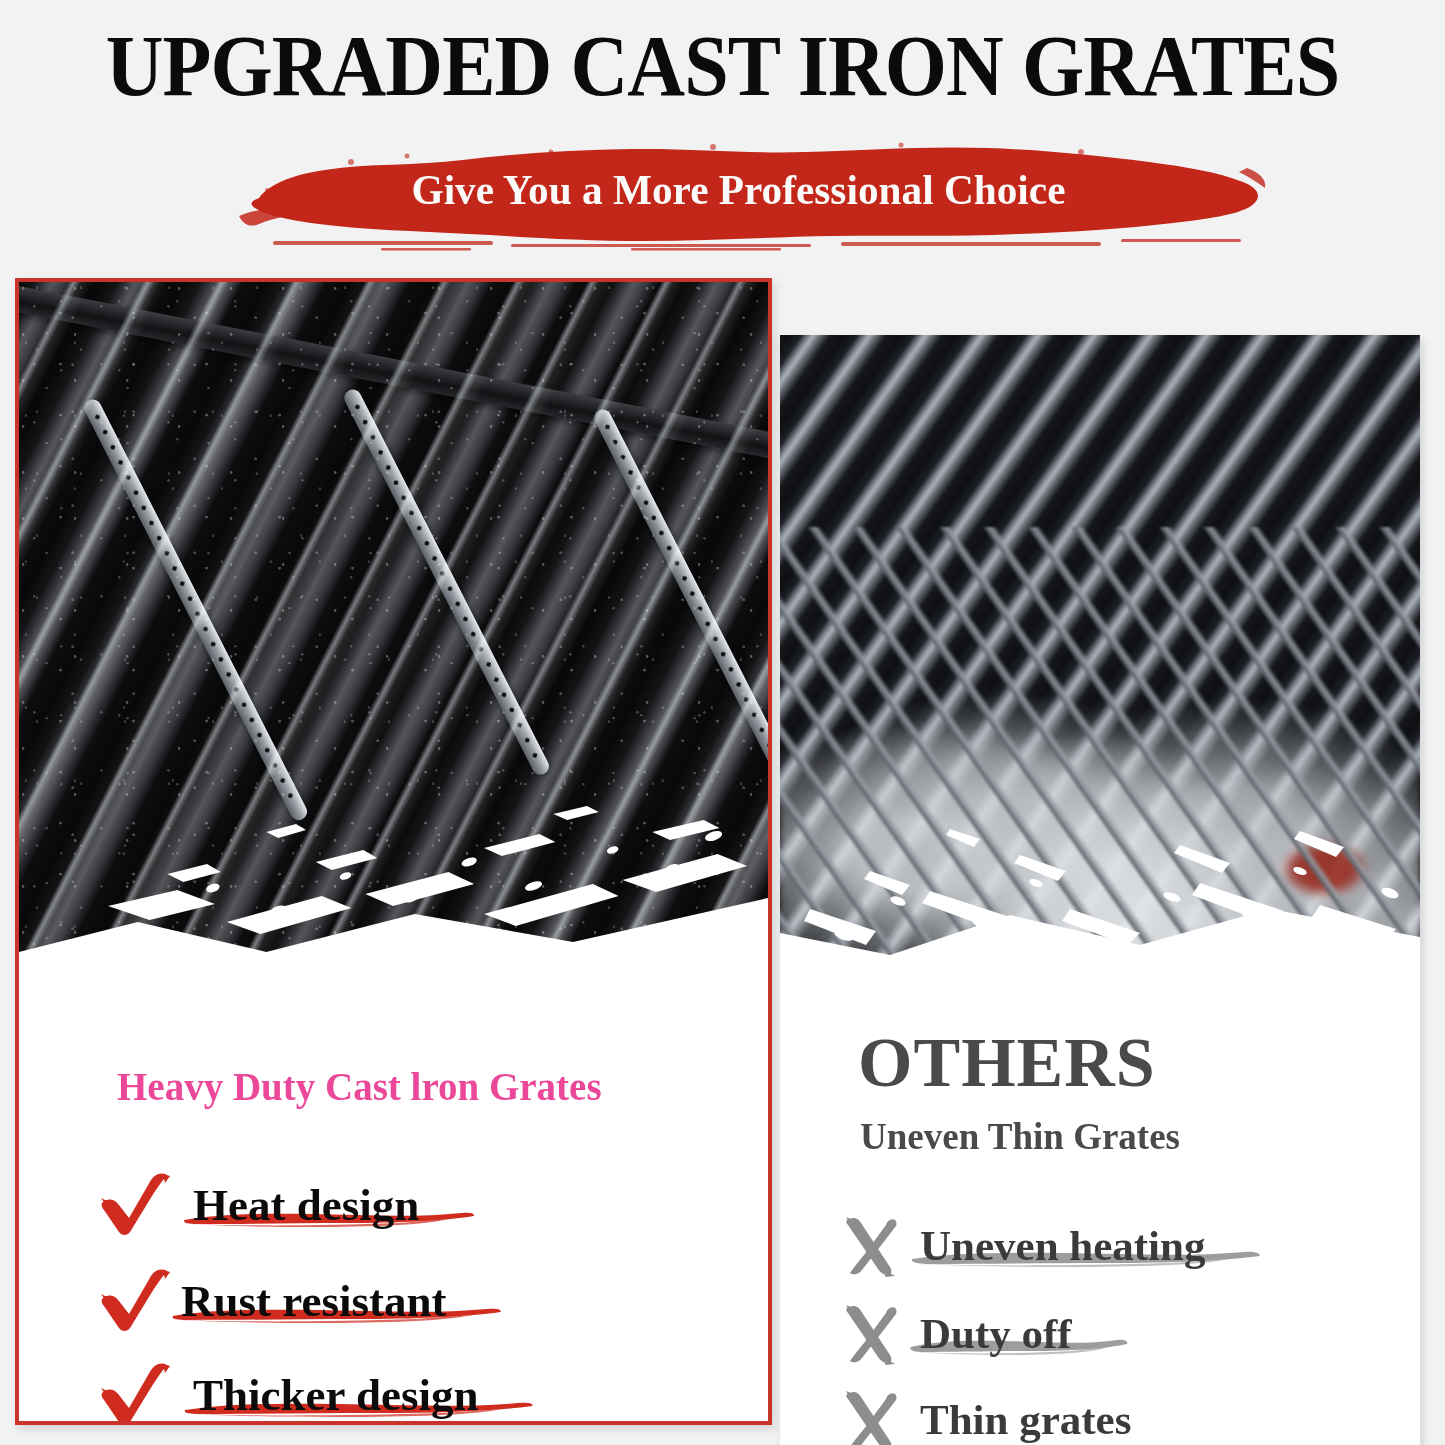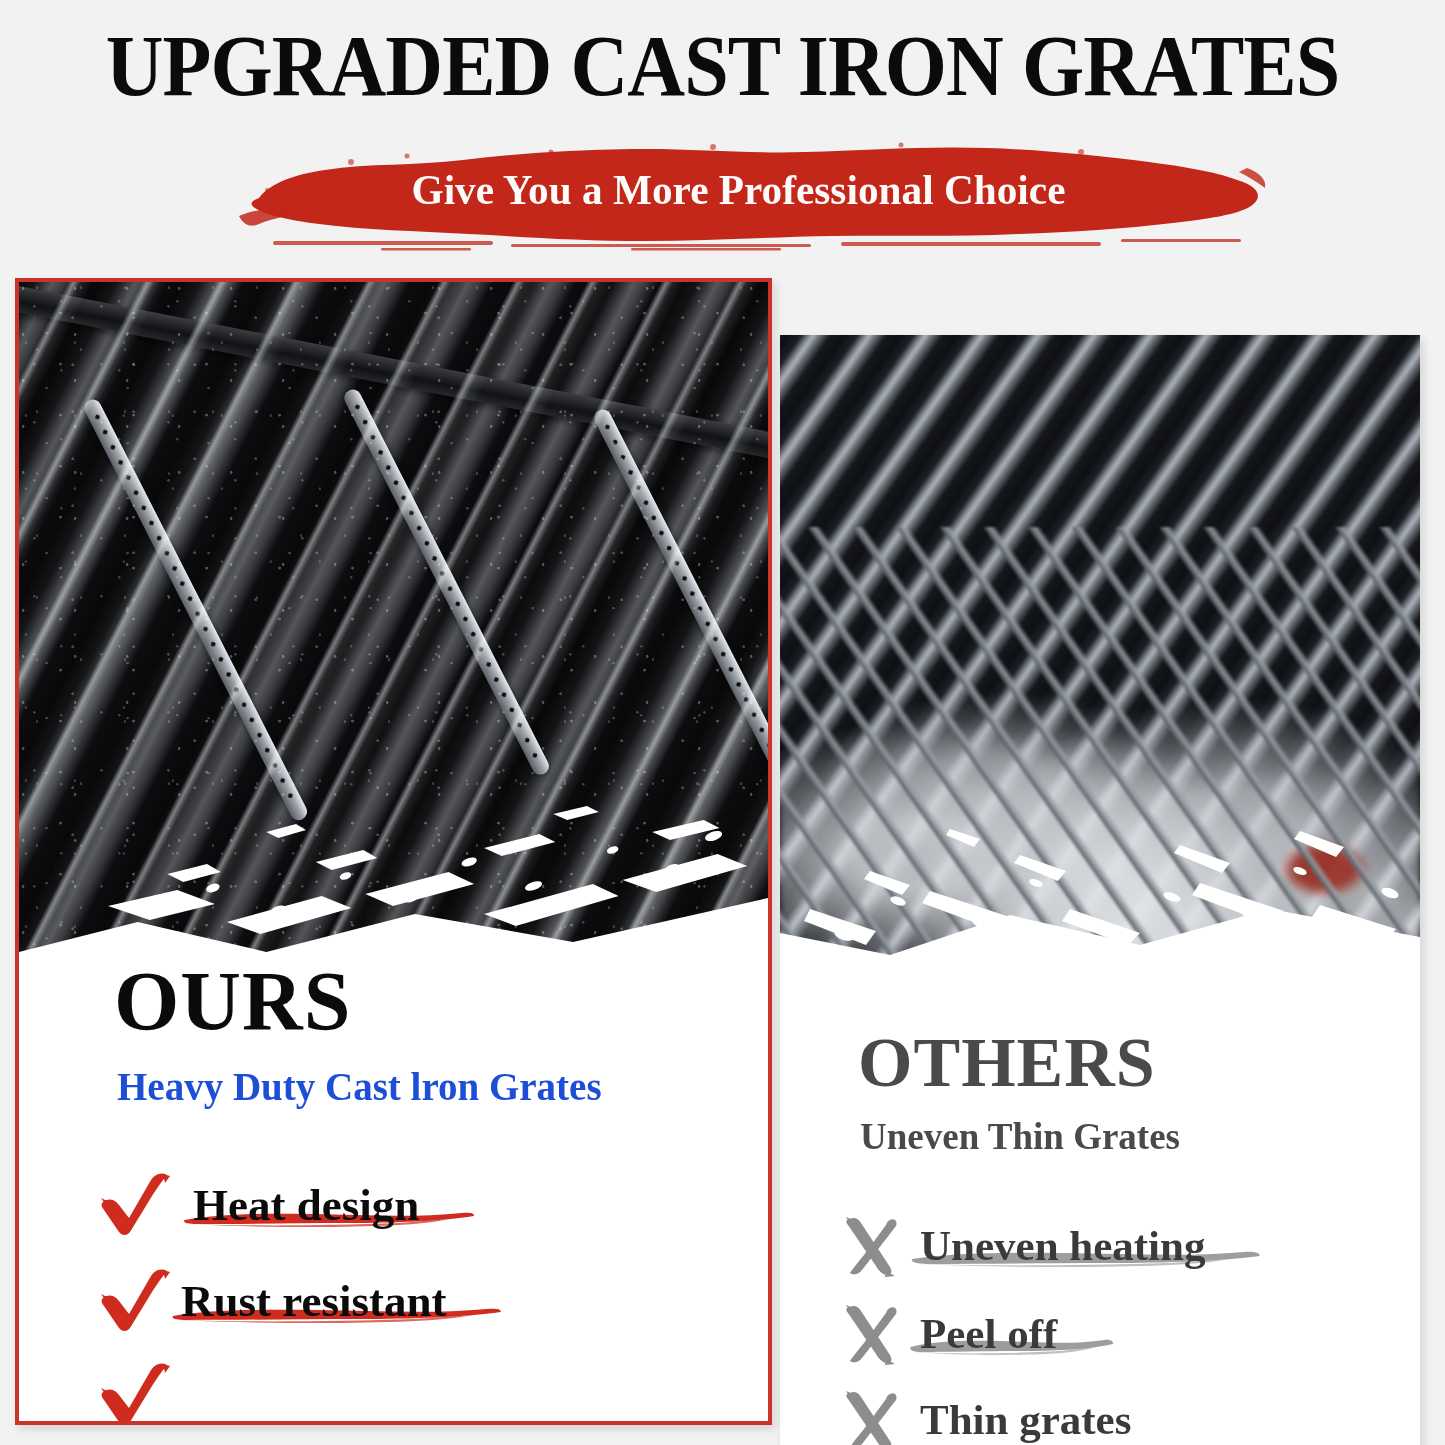--- a/index.html
+++ b/index.html
@@ -241,23 +241,22 @@
         <ellipse cx="600" cy="48" rx="6" ry="3.5" transform="rotate(-18 600 48)"></ellipse>
         <ellipse cx="702" cy="34" rx="9" ry="4.5" transform="rotate(-18 702 34)"></ellipse>
         <ellipse cx="120" cy="128" rx="10" ry="5" transform="rotate(-18 120 128)"></ellipse>
         <ellipse cx="262" cy="108" rx="8" ry="4" transform="rotate(-18 262 108)"></ellipse>
         <ellipse cx="396" cy="96" rx="7" ry="4" transform="rotate(-18 396 96)"></ellipse>
         <ellipse cx="520" cy="84" rx="9" ry="4" transform="rotate(-18 520 84)"></ellipse>
         <ellipse cx="660" cy="66" rx="7" ry="3.5" transform="rotate(-18 660 66)"></ellipse>
       </g>
     </svg>
 
-    <div class="heading" style="left:95px; top:678px; font-size:84px; line-height:84px; color:#0b0b0b; letter-spacing:1px;">OURS</div>
-
-    <div class="heading" style="left:98px; top:784px; font-size:39px; line-height:42px; color:#1d4ed8;text-align:right;">Heavy Duty Cast lron Grates</div>
+
+    <div class="heading" style="left:98px; top:784px; font-size:39px; line-height:42px; color:#ec4899;text-align:right;">Heavy Duty Cast lron Grates</div>
 
     <div class="feature-row" style="left:80px; top:890px;">
       <svg class="mark" width="72" height="66" viewBox="0 0 72 66">
         <path fill="#cf2b1e" d="M4,30 C10,26 15,27 20,33 L30,46 L52,8 C56,2 62,0 68,3
           C63,9 58,16 53,24 L31,60 C28,64 23,64 20,60 L5,38 C2,34 2,32 4,30 Z"></path>
         <path fill="#cf2b1e" d="M2,26 l10,5 l-3,5 Z"></path>
         <path fill="#cf2b1e" d="M64,2 l7,2 l-5,7 Z"></path>
       </svg>
       <div class="feat-text-wrap" style="margin-left:22px;">
         <svg class="underbrush" viewBox="0 0 340 20" preserveAspectRatio="none">
@@ -288,20 +287,29 @@
       </div>
     </div>
 
     <div class="feature-row" style="left:80px; top:1080px;">
       <svg class="mark" width="72" height="66" viewBox="0 0 72 66">
         <path fill="#cf2b1e" d="M4,30 C10,26 15,27 20,33 L30,46 L52,8 C56,2 62,0 68,3
           C63,9 58,16 53,24 L31,60 C28,64 23,64 20,60 L5,38 C2,34 2,32 4,30 Z"></path>
         <path fill="#cf2b1e" d="M2,26 l10,5 l-3,5 Z"></path>
         <path fill="#cf2b1e" d="M64,2 l7,2 l-5,7 Z"></path>
       </svg>
+      <div class="feat-text-wrap" style="margin-left:22px;">
+        <svg class="underbrush" viewBox="0 0 340 20" preserveAspectRatio="none">
+          <path fill="#cf2b1e" d="M4,13 C40,7 90,6 150,7 C210,8 268,11 322,6 C330,5 338,6 336,9
+            C300,14 250,16 190,16 C130,16 70,17 18,17 C8,17 2,16 4,13 Z"></path>
+          <path fill="#cf2b1e" opacity=".7" d="M10,17 C70,19 160,19 250,16 C270,15 290,13 308,12
+            C280,18 220,20 150,20 C100,20 50,19 10,17 Z"></path>
+        </svg>
+        <div class="feat-text" style="font-size:45px; line-height:52px; color:#0b0b0b;">Thicker design</div>
+      </div>
     </div>
 
   </div>
 
   <div class="panel panel-right">
 
     <div class="photo photo-right">
       <div class="bars"></div>
       <div class="ash"></div>
       <div class="ember"></div>
@@ -366,21 +374,21 @@
         <path fill="#8d8d8d" d="M4,2 l10,4 l-4,6 Z"></path>
         <path fill="#8d8d8d" d="M44,56 l9,5 l-10,1 Z"></path>
       </svg>
       <div class="feat-text-wrap" style="margin-left:20px;">
         <svg class="underbrush" viewBox="0 0 340 20" preserveAspectRatio="none">
           <path fill="#9d9d9d" d="M4,12 C40,6 90,5 150,6 C210,7 268,10 322,5 C330,4 338,6 336,9
             C300,14 250,16 190,16 C130,16 70,17 18,17 C8,17 2,15 4,12 Z"></path>
           <path fill="#9d9d9d" opacity=".65" d="M10,17 C70,19 160,19 250,16 C270,15 290,13 308,12
             C280,18 220,20 150,20 C100,20 50,19 10,17 Z"></path>
         </svg>
-        <div class="feat-text" style="font-size:43px; line-height:50px; color:#3a3a3a;">Peel off</div>
+        <div class="feat-text" style="font-size:43px; line-height:50px; color:#3a3a3a;">Duty off</div>
       </div>
     </div>
 
     <div class="feature-row" style="left:62px; top:1054px;">
       <svg class="mark" width="58" height="62" viewBox="0 0 58 62">
         <path fill="#8d8d8d" d="M8,4 C12,2 16,3 19,8 L48,52 C51,57 49,61 44,60 C40,59 37,56 34,51
           L6,10 C3,6 4,5 8,4 Z"></path>
         <path fill="#8d8d8d" d="M48,5 C52,3 56,6 54,11 L20,55 C17,59 12,61 8,58 C12,52 17,46 22,40
           L44,10 C45,7 46,6 48,5 Z"></path>
         <path fill="#8d8d8d" d="M4,2 l10,4 l-4,6 Z"></path>

